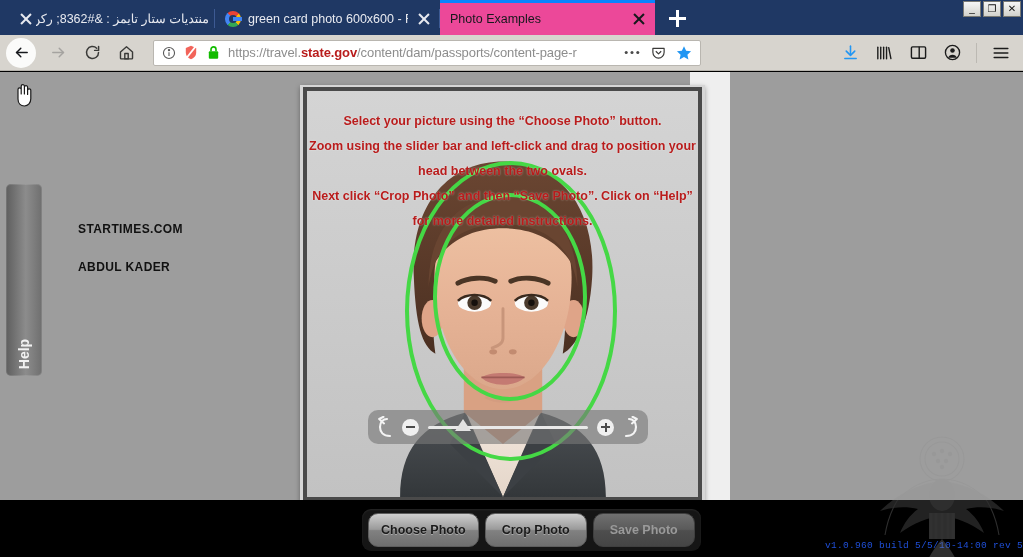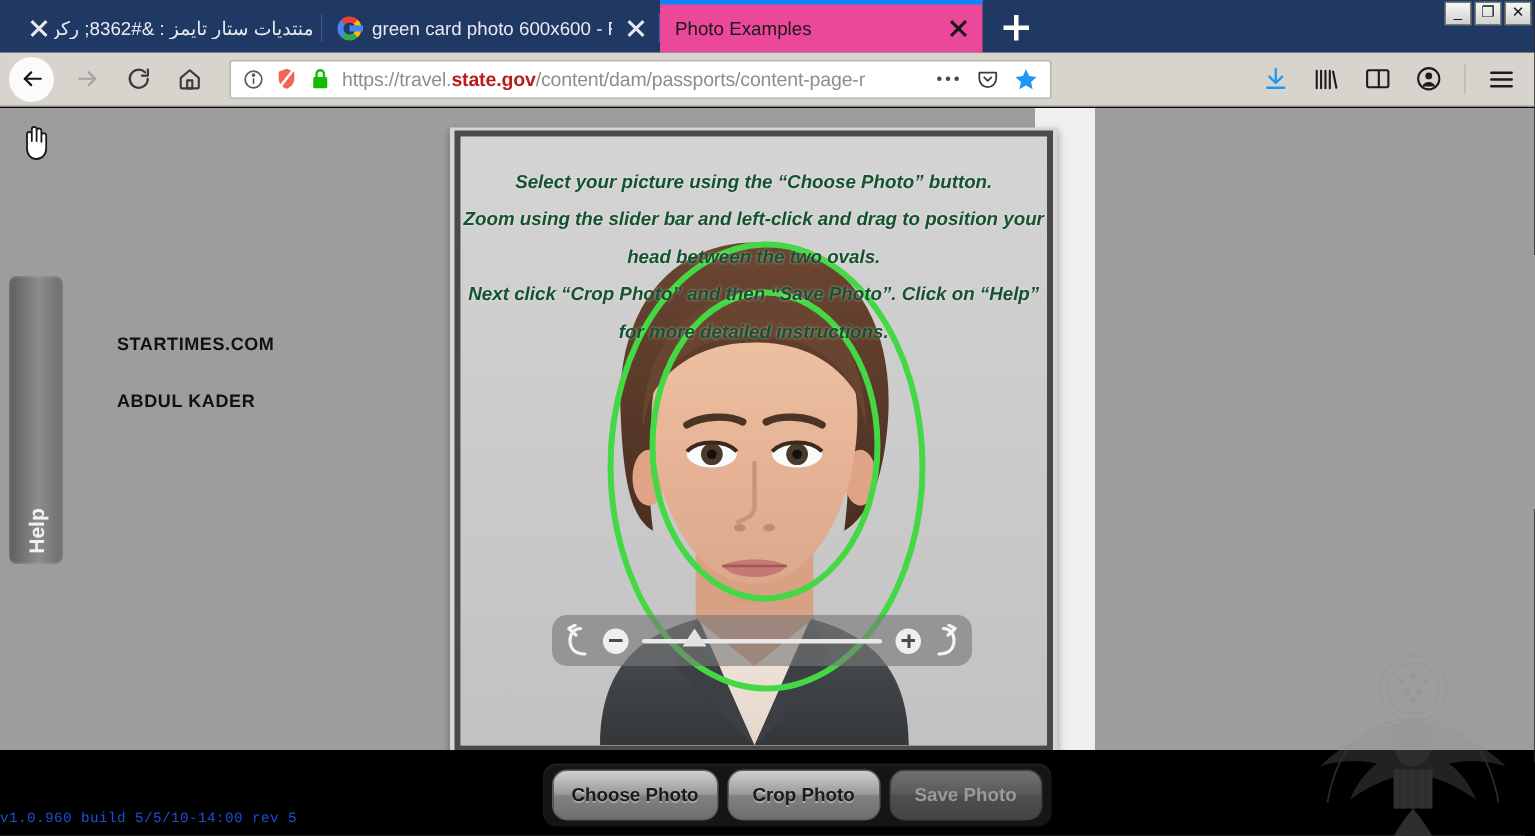--- a/index.html
+++ b/index.html
@@ -189,24 +189,23 @@
   .frame {
     position: absolute; left: 3px; top: 2px;
     width: 399px; height: 414px;
     border: 4px solid #4a4a4a;
     background: #cfcfcf;
     overflow: hidden;
   }
   .instructions {
     position: absolute; left: 0; top: 18px; width: 100%;
     text-align: center; z-index: 6;
-    color: #14532d; font-weight: 700; font-size: 12.5px; line-height: 25px;
+    color: #b91c1c; font-weight: 700; font-size: 12.5px; line-height: 25px;
     pointer-events: none;
     text-shadow: 0 0 2px rgba(255,255,255,0.55);
-    font-style: italic;
   }
   .instructions .l1 { font-size: 12.5px; }
 
   .photo {
     position: absolute; left: 0; top: 0; width: 100%; height: 100%;
   }
 
   
   .oval {
     position: absolute; border: 4px solid #45d845; border-radius: 50%;
@@ -271,21 +270,21 @@
     display: flex; align-items: center; justify-content: center;
     cursor: pointer; padding: 16px 12px;
     text-shadow: 0 1px 0 rgba(255,255,255,0.35);
   }
   .gbtn.disabled {
     background: linear-gradient(#707070, #5a5a5a 48%, #4e4e4e 52%, #454545);
     color: #9a9a9a; border-color: #3f3f3f; text-shadow: none;
   }
   .version {
     position: absolute; left: 0; top: 40px; width: 1023px;
-    text-align: left;
+    text-align: right;
     color: #1f4fd8; font-size: 9.5px;
     font-family: "Liberation Mono", monospace;
     letter-spacing: 0.3px;
   }
 
   .seal {
     position: absolute; right: 6px; bottom: -14px;
     width: 150px; height: 150px; opacity: 0.32; z-index: 3;
     pointer-events: none;
   }

